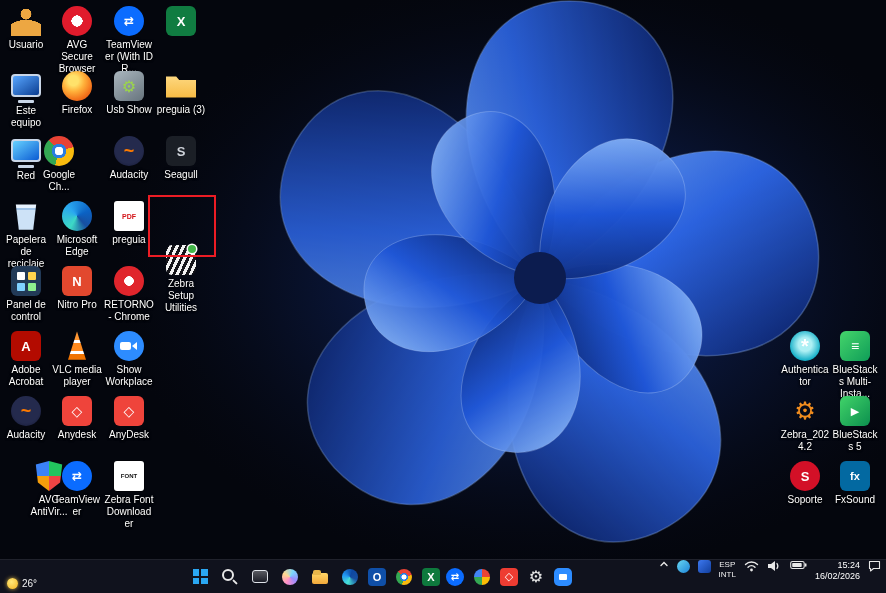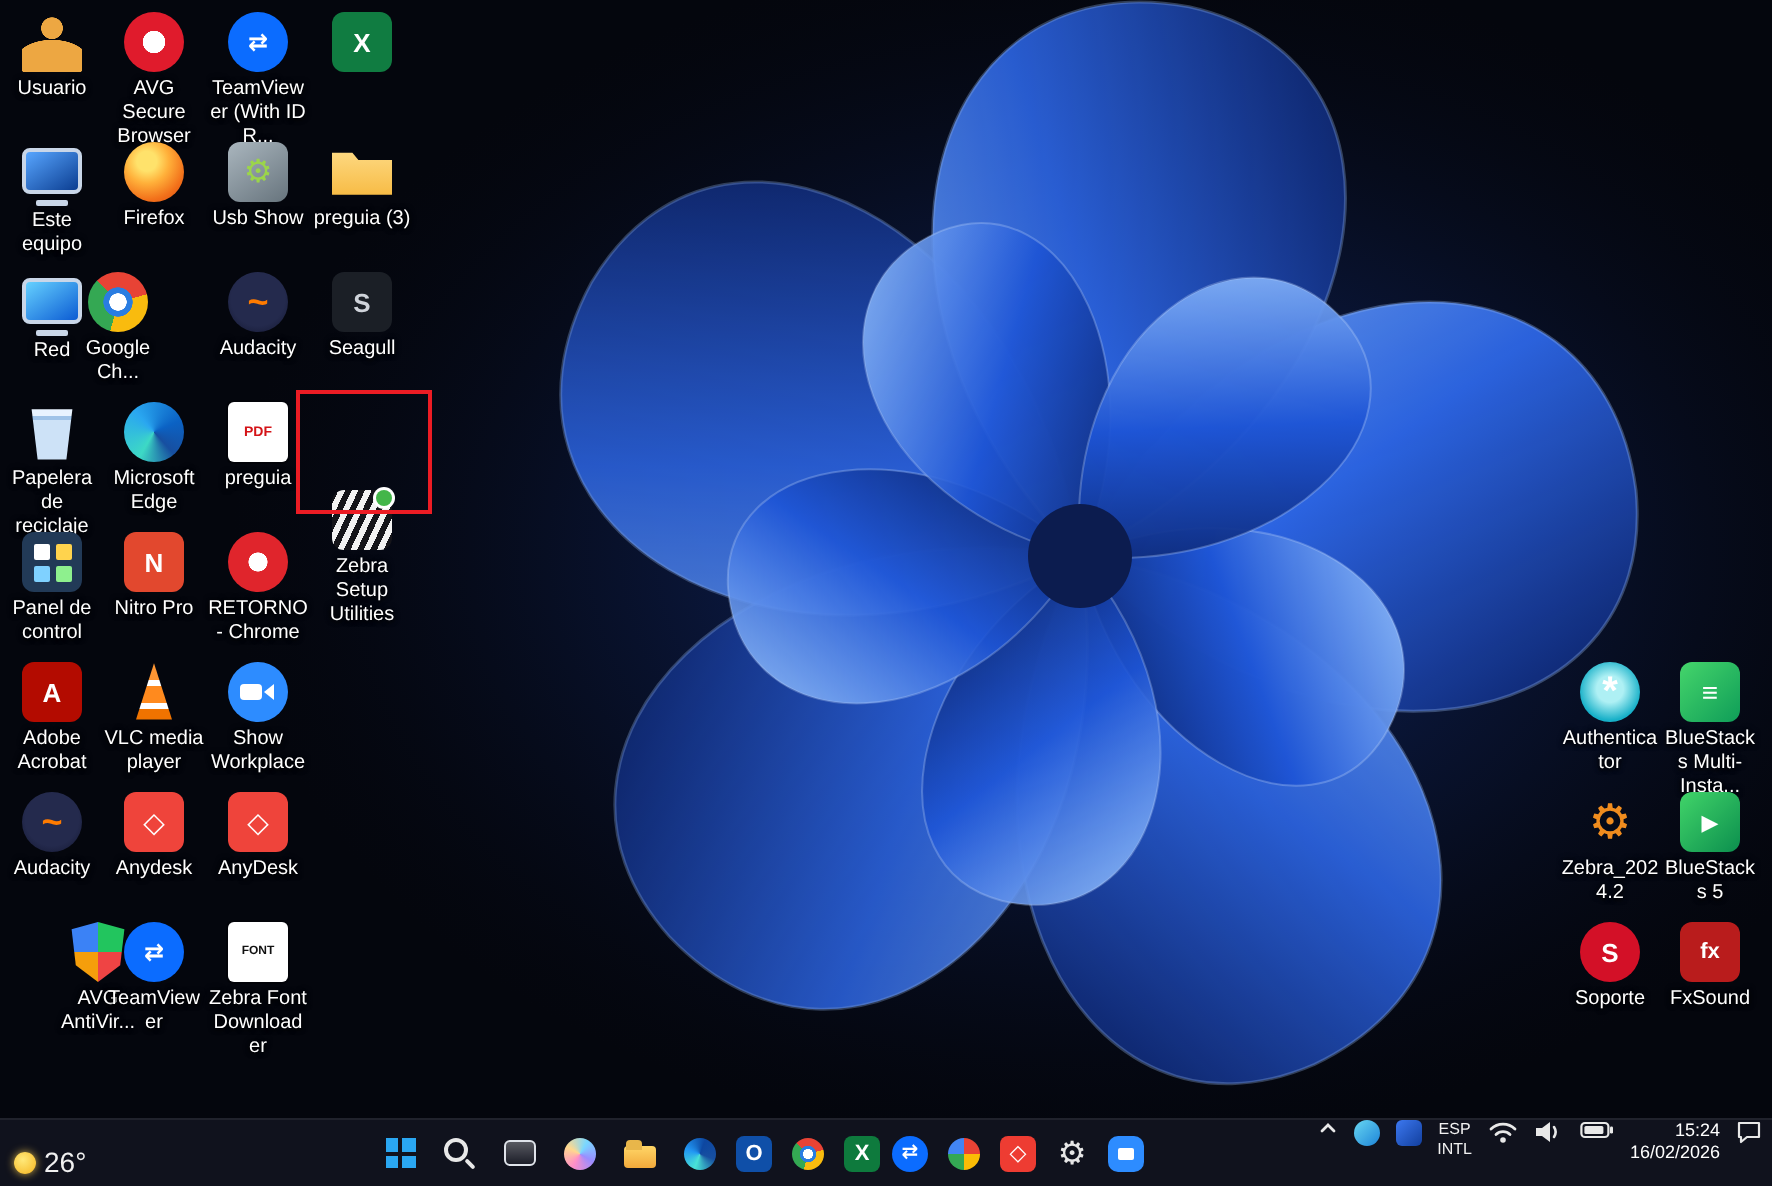--- a/index.html
+++ b/index.html
@@ -35,21 +35,21 @@
   .shape-cpanel{border-radius:6px;}
   .shape-cpanel::before{content:"";position:absolute;left:6px;top:6px;width:8px;height:8px;background:#fff;border-radius:1px;
                  box-shadow:11px 0 0 #ffd34d,0 11px 0 #7fd1ff,11px 11px 0 #8ef08e;}
 
   #highlight-box{position:absolute;left:148px;top:195px;width:64px;height:58px;
                  border:2px solid #ec1c24;pointer-events:none;}
 
   
   #taskbar{position:absolute;left:0;right:0;bottom:0;height:33px;background:rgba(17,19,30,.96);
            border-top:1px solid rgba(255,255,255,.07);display:flex;align-items:center;color:#eee;}
-  #tb-weather{position:absolute;left:7px;bottom:4px;display:flex;align-items:center;gap:4px;font-size:14px;color:#f0f0f0;}
+  #tb-weather{position:absolute;left:7px;bottom:4px;display:flex;align-items:center;gap:4px;font-size:10px;color:#f0f0f0;}
   #tb-weather .sun{width:11px;height:11px;border-radius:50%;background:radial-gradient(circle at 40% 35%,#ffe97a,#f5b520);box-shadow:0 0 4px rgba(255,210,80,.8);}
   #tb-center{position:absolute;left:188px;top:0;height:33px;display:flex;align-items:center;gap:6px;}
   .tbi{height:26px;min-width:24px;border-radius:4px;display:flex;align-items:center;justify-content:center;
        font-weight:bold;color:#fff;position:relative;cursor:pointer;}
   .tbi-start::after{content:"";width:15px;height:15px;background:#2aa7f2;
        background-image:linear-gradient(#11131e,#11131e),linear-gradient(#11131e,#11131e);
        background-size:2px 100%,100% 2px;background-position:center;background-repeat:no-repeat;}
   .tbi-search::after{content:"";width:8px;height:8px;border:2px solid #e8e8e8;border-radius:50%;margin:-2px 2px 2px -2px;}
   .tbi-search::before{content:"";position:absolute;width:2px;height:6px;background:#e8e8e8;border-radius:1px;
        transform:rotate(-45deg);right:6px;bottom:5px;}
@@ -249,21 +249,21 @@
       </div>
       <div class="dicon" style="left: 830px; top: 396px;">
         <div class="dicon-img shape-rounded" style="background: linear-gradient(135deg, rgb(65, 212, 105), rgb(12, 143, 78)); font-size: 11px;">▶</div>
         <div class="dicon-label">BlueStacks 5</div>
       </div>
       <div class="dicon" style="left: 780px; top: 461px;">
         <div class="dicon-img shape-circle" style="background: rgb(211, 16, 39);">S</div>
         <div class="dicon-label">Soporte</div>
       </div>
       <div class="dicon" style="left: 830px; top: 461px;">
-        <div class="dicon-img shape-rounded" style="background: #b91c1c; font-size: 11px;">fx</div>
+        <div class="dicon-img shape-rounded" style="background: #0369a1; font-size: 11px;">fx</div>
         <div class="dicon-label">FxSound</div>
       </div>
     </div>
 
   <div id="highlight-box"></div>
 </div>
 
 <div id="taskbar">
   <div id="tb-weather">
     <span class="sun"></span>

